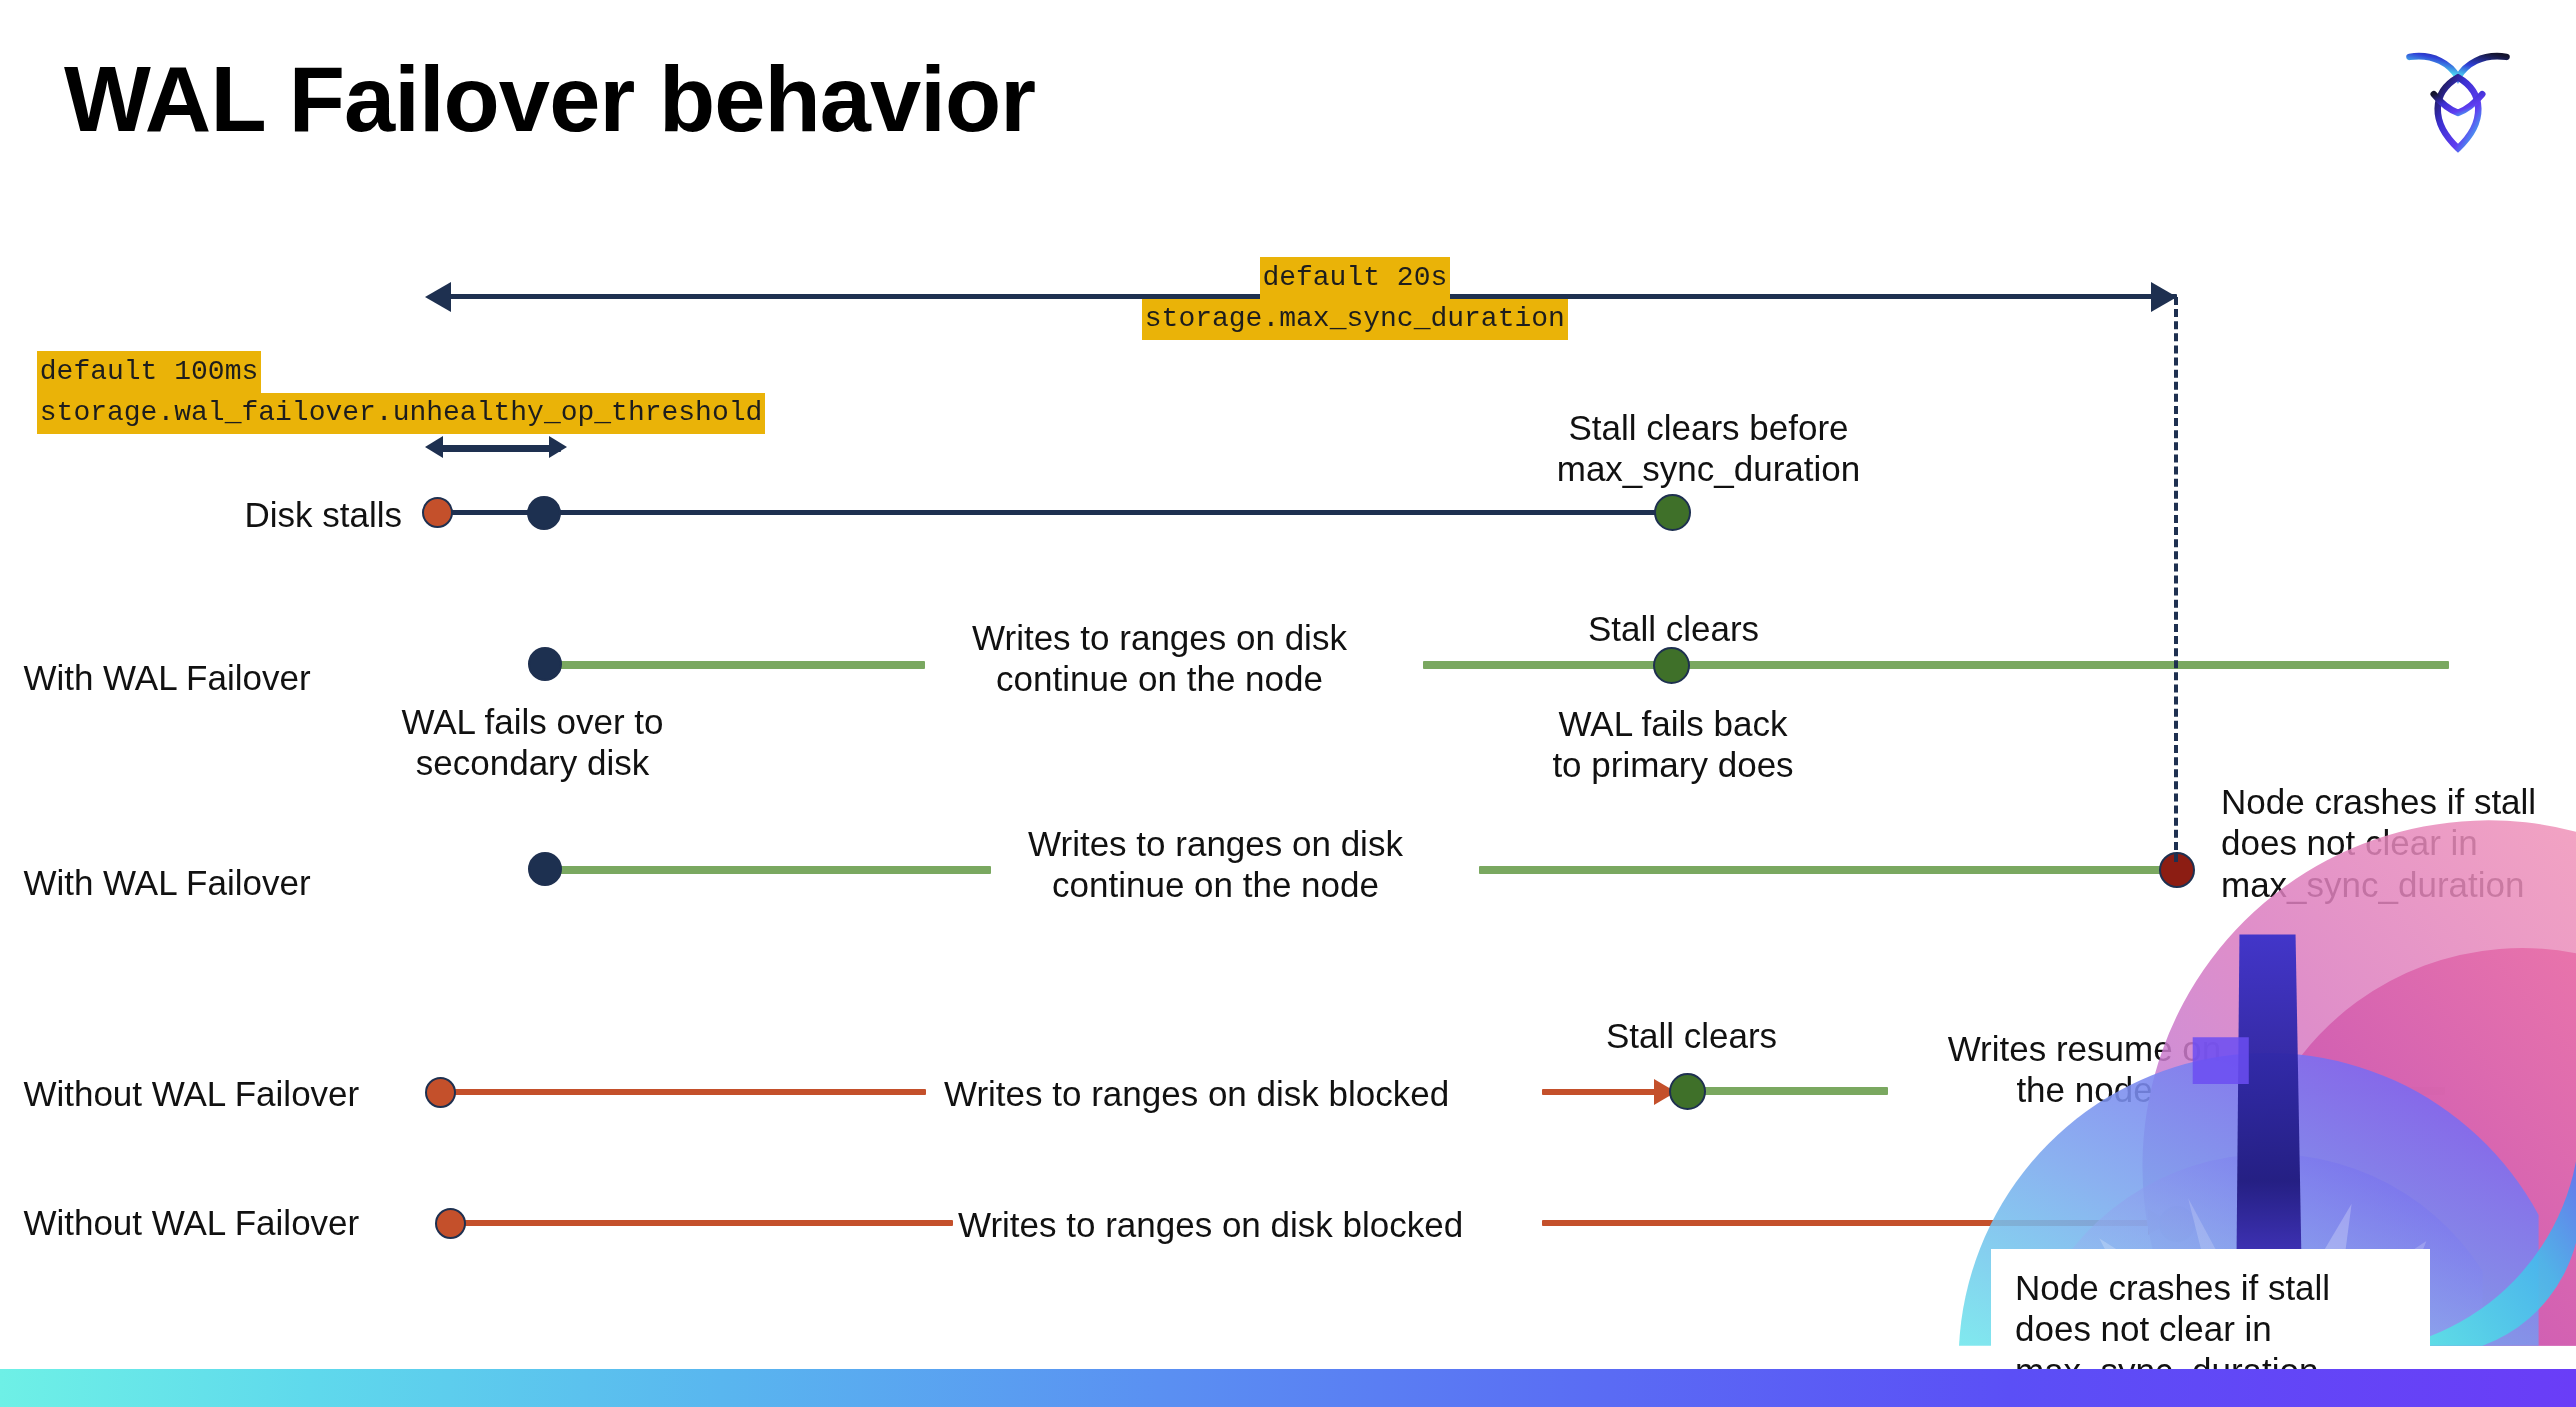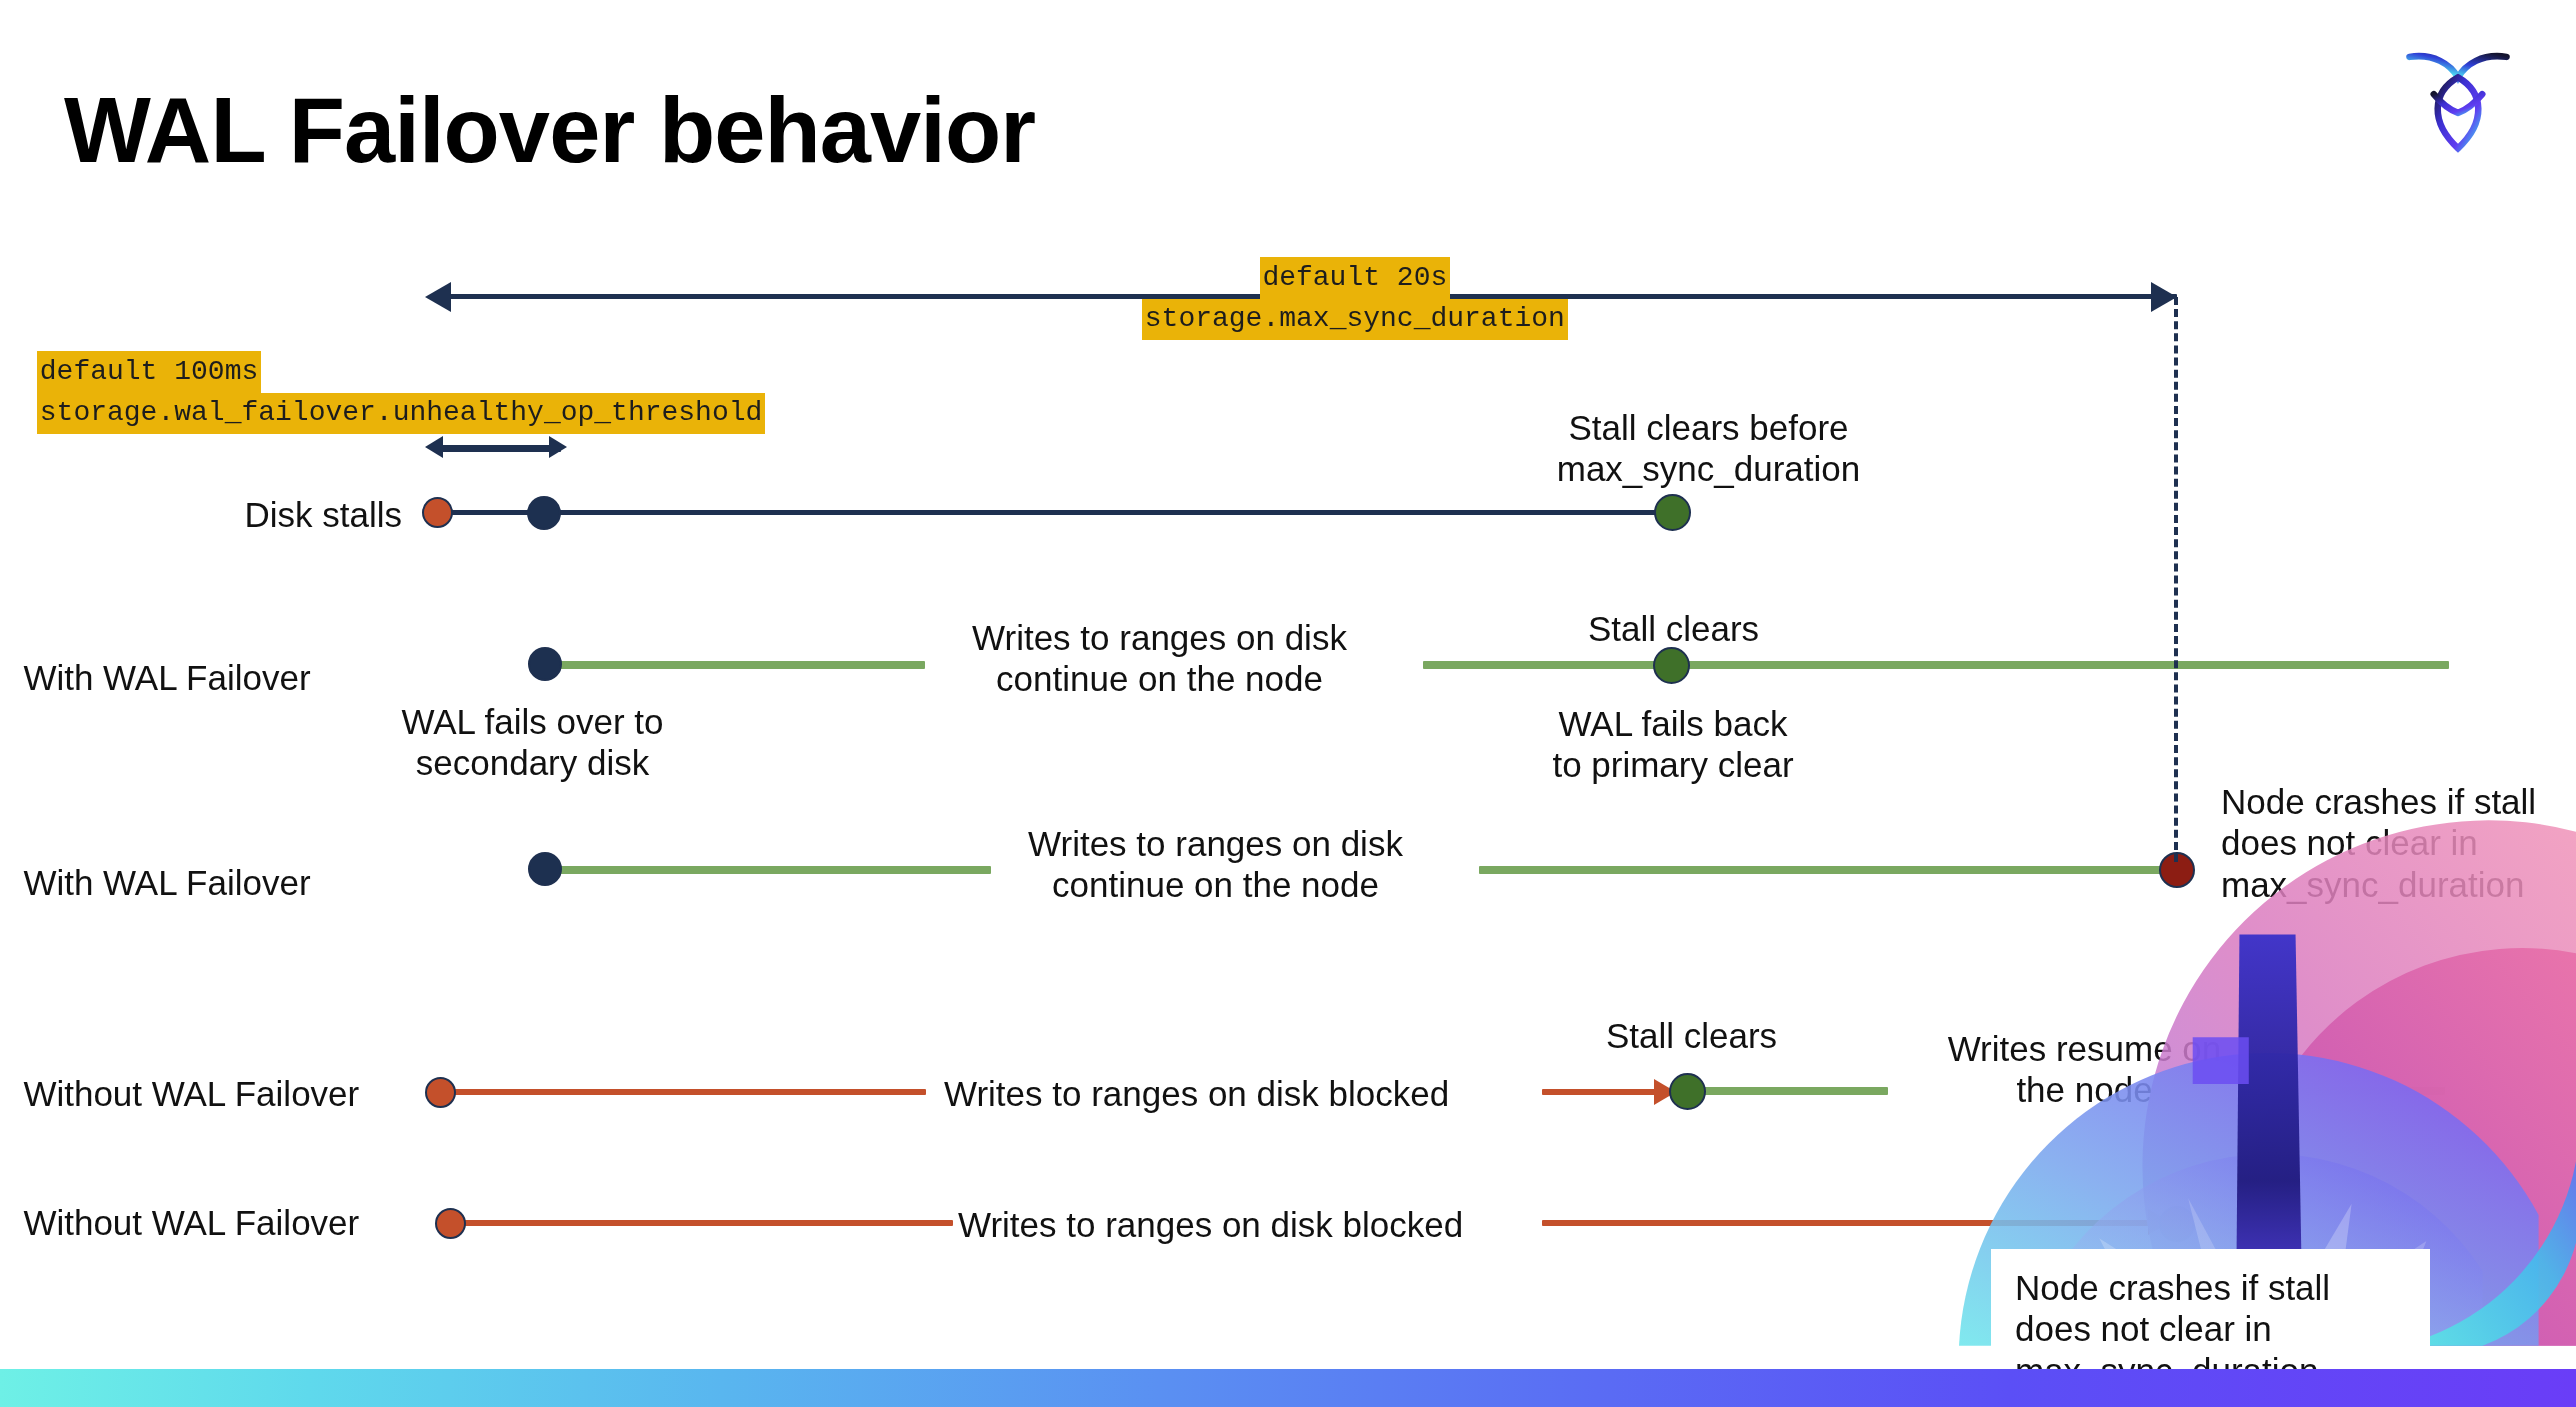--- a/index.html
+++ b/index.html
@@ -21,21 +21,20 @@
   
   .title {
     position: absolute;
     left: 64px;
     top: 47px;
     font-size: 92px;
     font-weight: 700;
     letter-spacing: -0.9px;
     color: #000000;
     white-space: nowrap;
-    margin-top: 31px;
   }
 
   
   .logo {
     position: absolute;
     left: 2402px;
     top: 36px;
     width: 112px;
     height: 122px;
   }
@@ -216,21 +215,21 @@
 
   <div class="lbl center" style="left:1496px; top:608px; width:355px;">Stall clears</div>
 
   <div class="lbl center" style="left:308px; top:701px; width:449px; white-space:normal;">
     <div>WAL fails over to</div>
     <div>secondary disk</div>
   </div>
 
   <div class="lbl center" style="left:1486px; top:703px; width:374px; white-space:normal;">
     <div>WAL fails  back</div>
-    <div>to primary clear</div>
+    <div>to primary does</div>
   </div>
 
   <div class="lbl" style="left:23.4px; top:862px;">With WAL Failover</div>
 
   <div class="seg green" style="left:542px; top:866px; width:449px;"></div>
   <div class="seg green" style="left:1479px; top:866px; width:696px;"></div>
   <div class="dot navy" style="left:528px; top:852px; width:34px; height:34px;"></div>
   <div class="dot red" style="left:2159px; top:852px; width:36px; height:36px;"></div>
 
   <div class="vdash" style="left:2174px; top:297px; height:565px;"></div>

